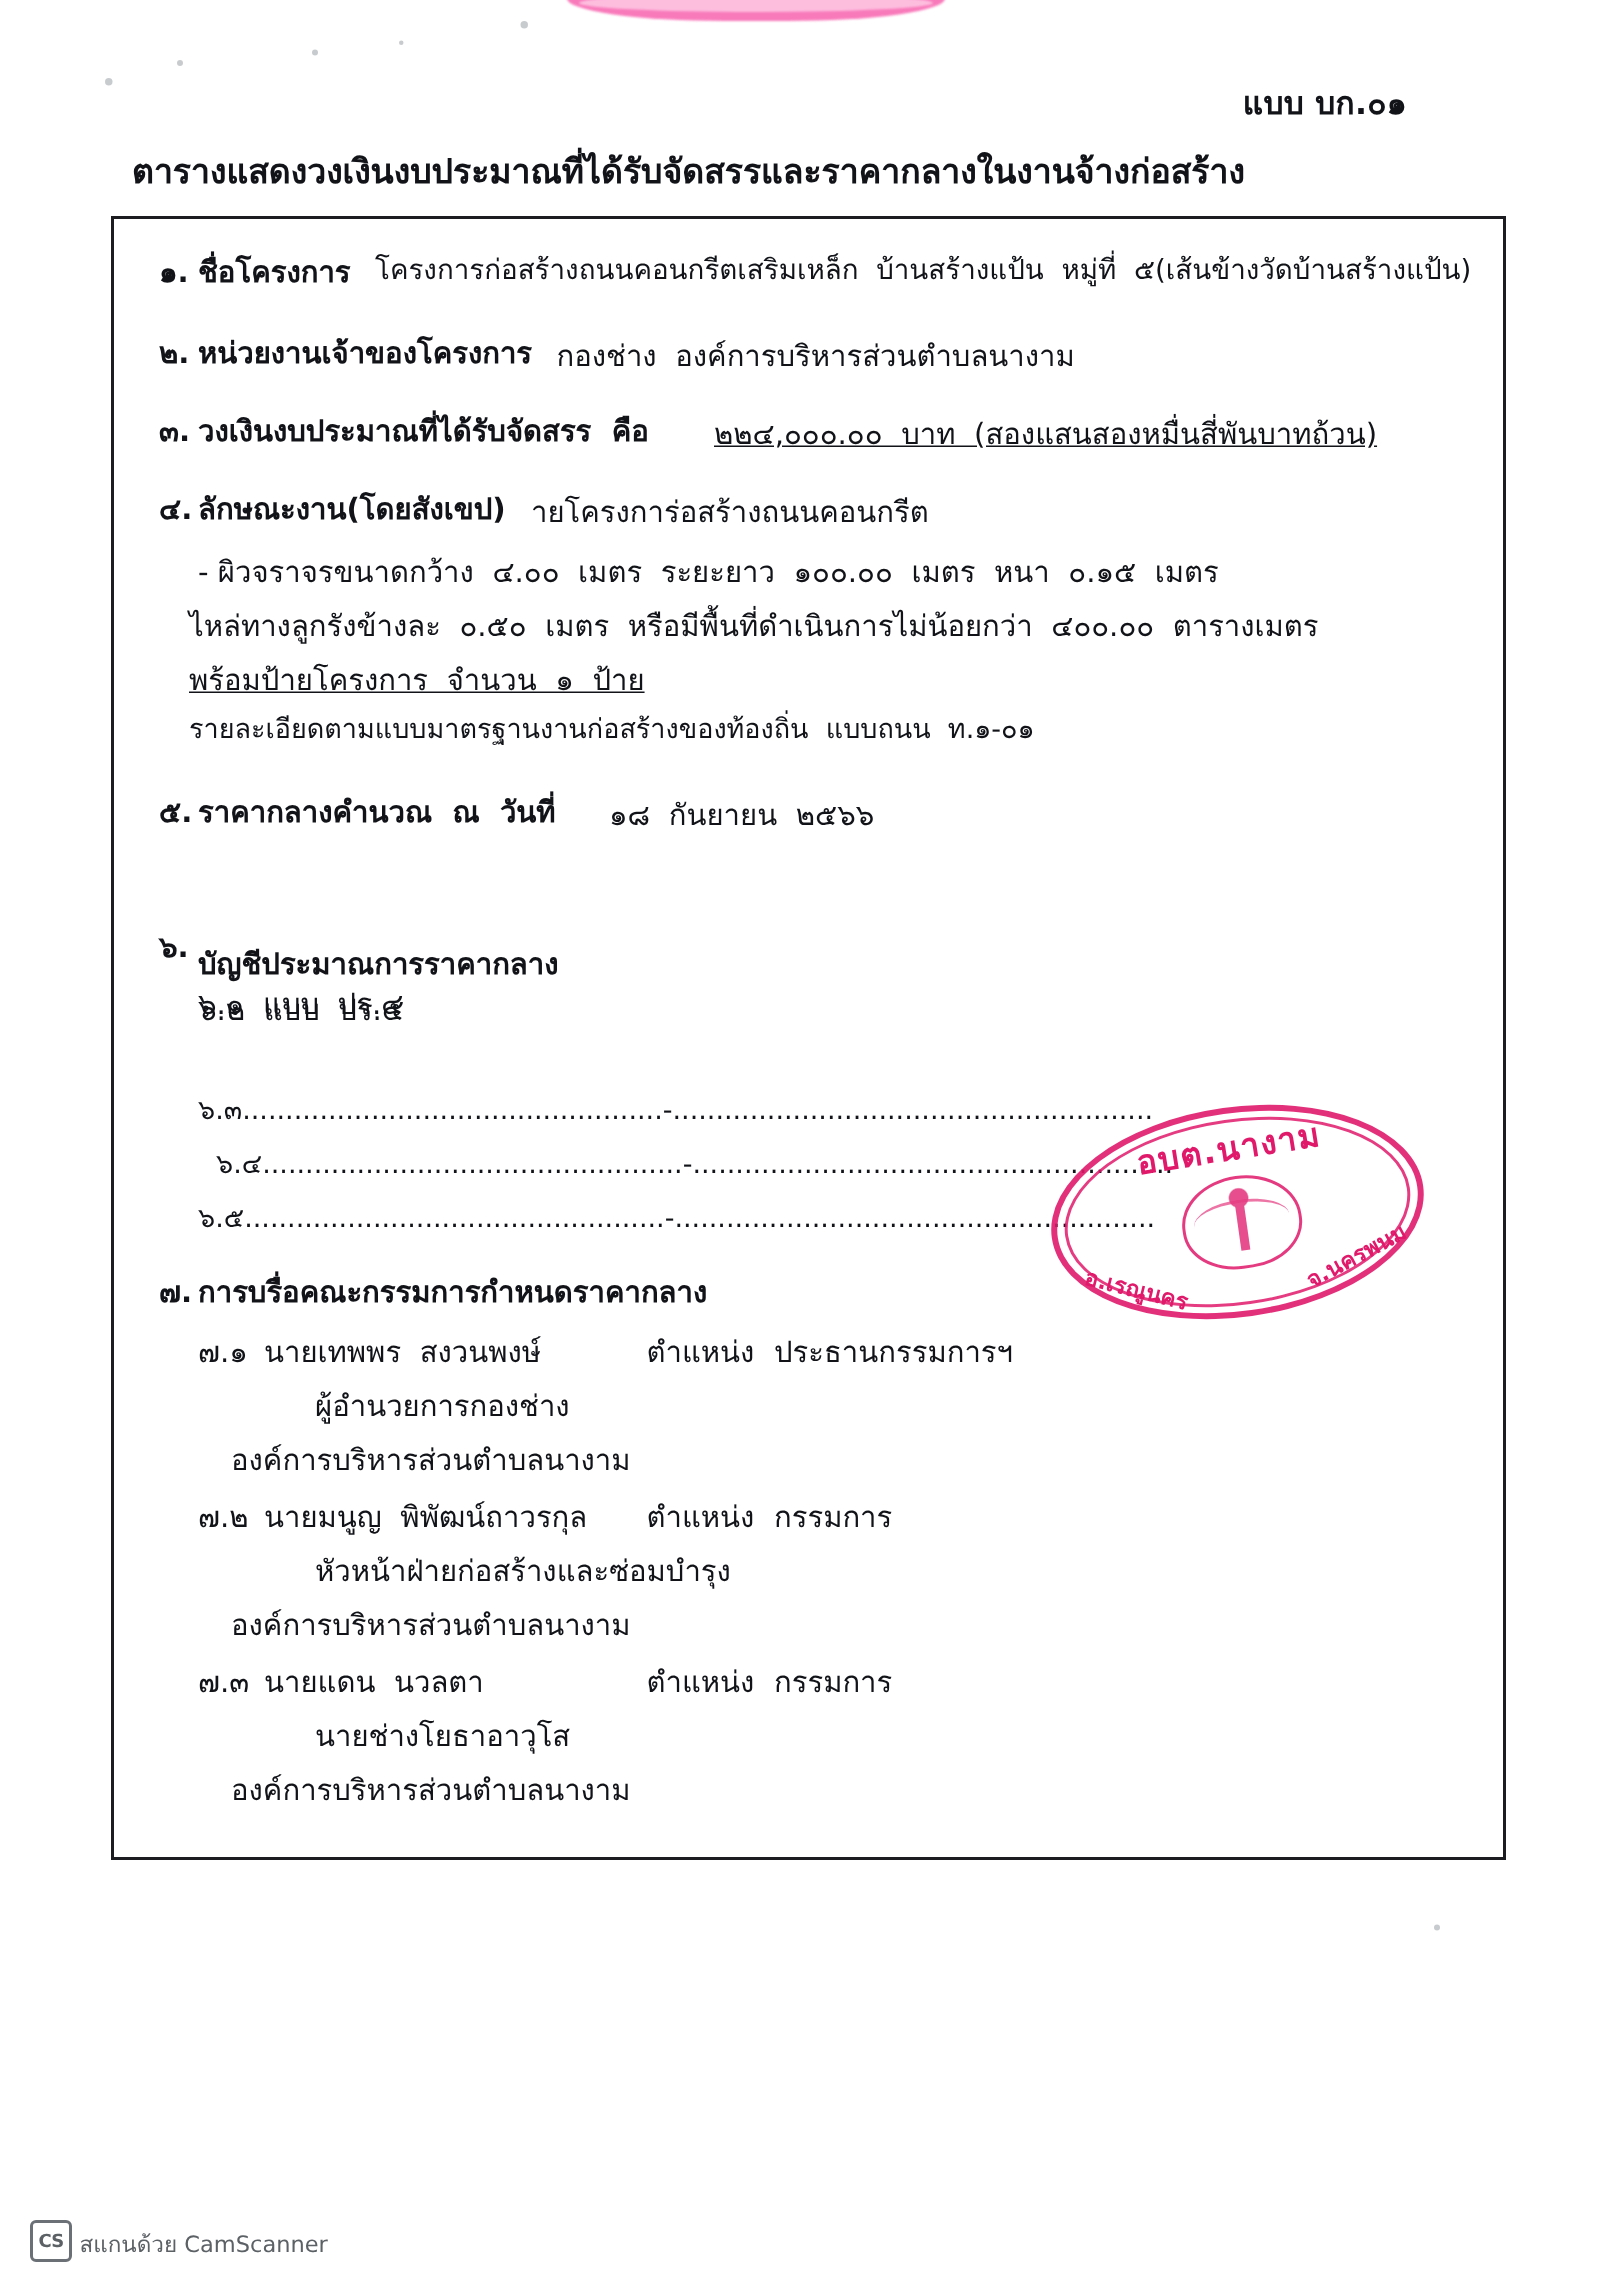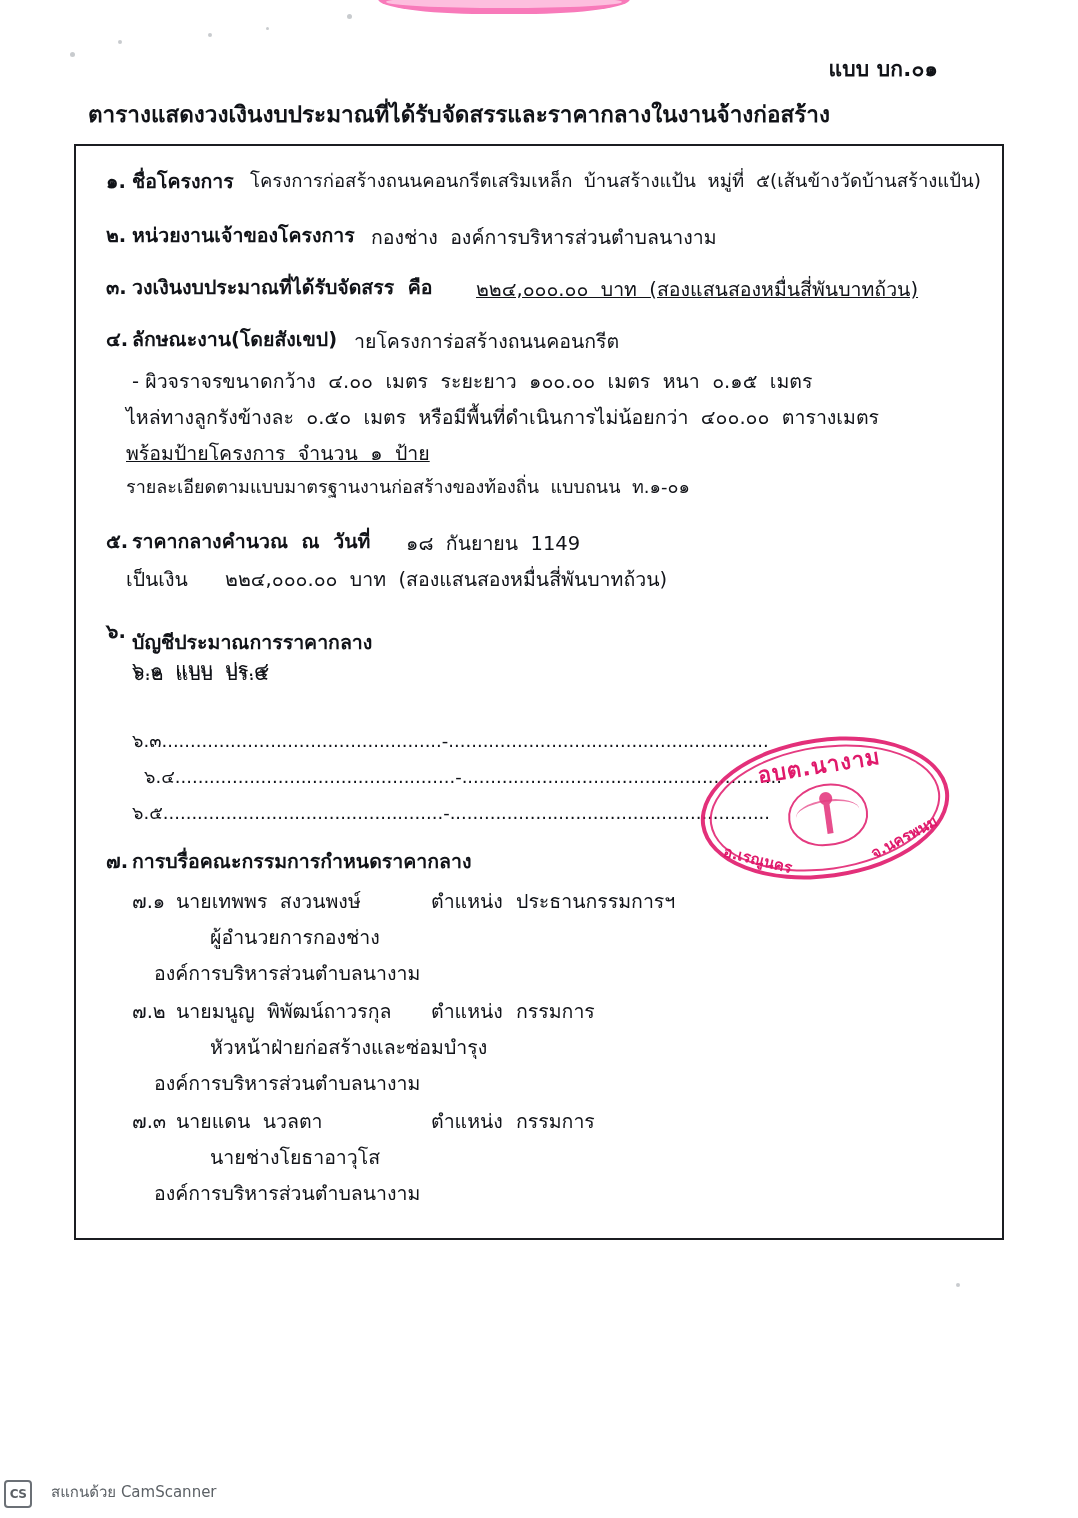--- a/index.html
+++ b/index.html
@@ -182,25 +182,25 @@
     width: 64px;
     height: 26px;
     border-top: 2px solid #e0196b;
     border-radius: 50%;
     opacity: .7;
   }
 
   
   .footer {
     position: absolute;
-    left: 4px;
+    left: 20px;
     bottom: 10px;
     display: flex;
-    align-items: flex-start;
-    gap: 19px;
+    align-items: flex-end;
+    gap: 5px;
   }
   .cs-badge {
     width: 24px;
     height: 24px;
     border: 2px solid #6b7076;
     border-radius: 4px;
     color: #5c6166;
     font-size: 12px;
     font-weight: 700;
     display: flex;
@@ -246,22 +246,21 @@
     <div class="line bold" style="left:56px; top:182px;">ลักษณะงาน(โดยสังเขป)</div>
     <div class="line" style="left:278px; top:184px;">ายโครงการ่อสร้างถนนคอนกรีต</div>
 
     <div class="line" style="left:56px; top:224px;">- ผิวจราจรขนาดกว้าง  ๔.๐๐  เมตร  ระยะยาว  ๑๐๐.๐๐  เมตร  หนา  ๐.๑๕  เมตร</div>
     <div class="line" style="left:50px; top:260px;">ไหล่ทางลูกรังข้างละ  ๐.๕๐  เมตร  หรือมีพื้นที่ดำเนินการไม่น้อยกว่า  ๔๐๐.๐๐  ตารางเมตร</div>
     <div class="line" style="left:50px; top:296px;text-decoration:underline;">พร้อมป้ายโครงการ  จำนวน  ๑  ป้าย</div>
     <div class="line" style="left:50px; top:330px; font-size:18px;">รายละเอียดตามแบบมาตรฐานงานก่อสร้างของท้องถิ่น  แบบถนน  ท.๑-๐๑</div>
 
     <div class="line bold" style="left:30px; top:384px;">๕.</div>
     <div class="line bold" style="left:56px; top:384px;">ราคากลางคำนวณ  ณ  วันที่</div>
-    <div class="line" style="left:330px; top:386px;">๑๘  กันยายน  1149</div>
-    <div class="line" style="left:50px; top:422px;">เป็นเงิน      ๒๒๔,๐๐๐.๐๐  บาท  (สองแสนสองหมื่นสี่พันบาทถ้วน)</div>
+    <div class="line" style="left:330px; top:386px;">๑๘  กันยายน  ๒๕๖๖</div>
 
     <div class="line bold" style="left:30px; top:474px;">๖.</div>
     <div class="line bold" style="left:56px; top:485px;text-align:center;">บัญชีประมาณการราคากลาง</div>
     <div class="line" style="left:56px; top:512px;">๖.๑  แบบ  ปร.๔</div>
     <div class="line" style="left:56px; top:516px;">๖.๒  แบบ  ปร.๕</div>
     <div class="line dots" style="left:56px; top:584px; font-size:18px;">๖.๓.................................................-........................................................</div>
     <div class="line dots" style="left:56px; top:620px; font-size:18px;margin-left:12px;">๖.๔.................................................-........................................................</div>
     <div class="line dots" style="left:56px; top:656px; font-size:18px;">๖.๕.................................................-........................................................</div>
 
     <div class="line bold" style="left:30px; top:704px;">๗.</div>

